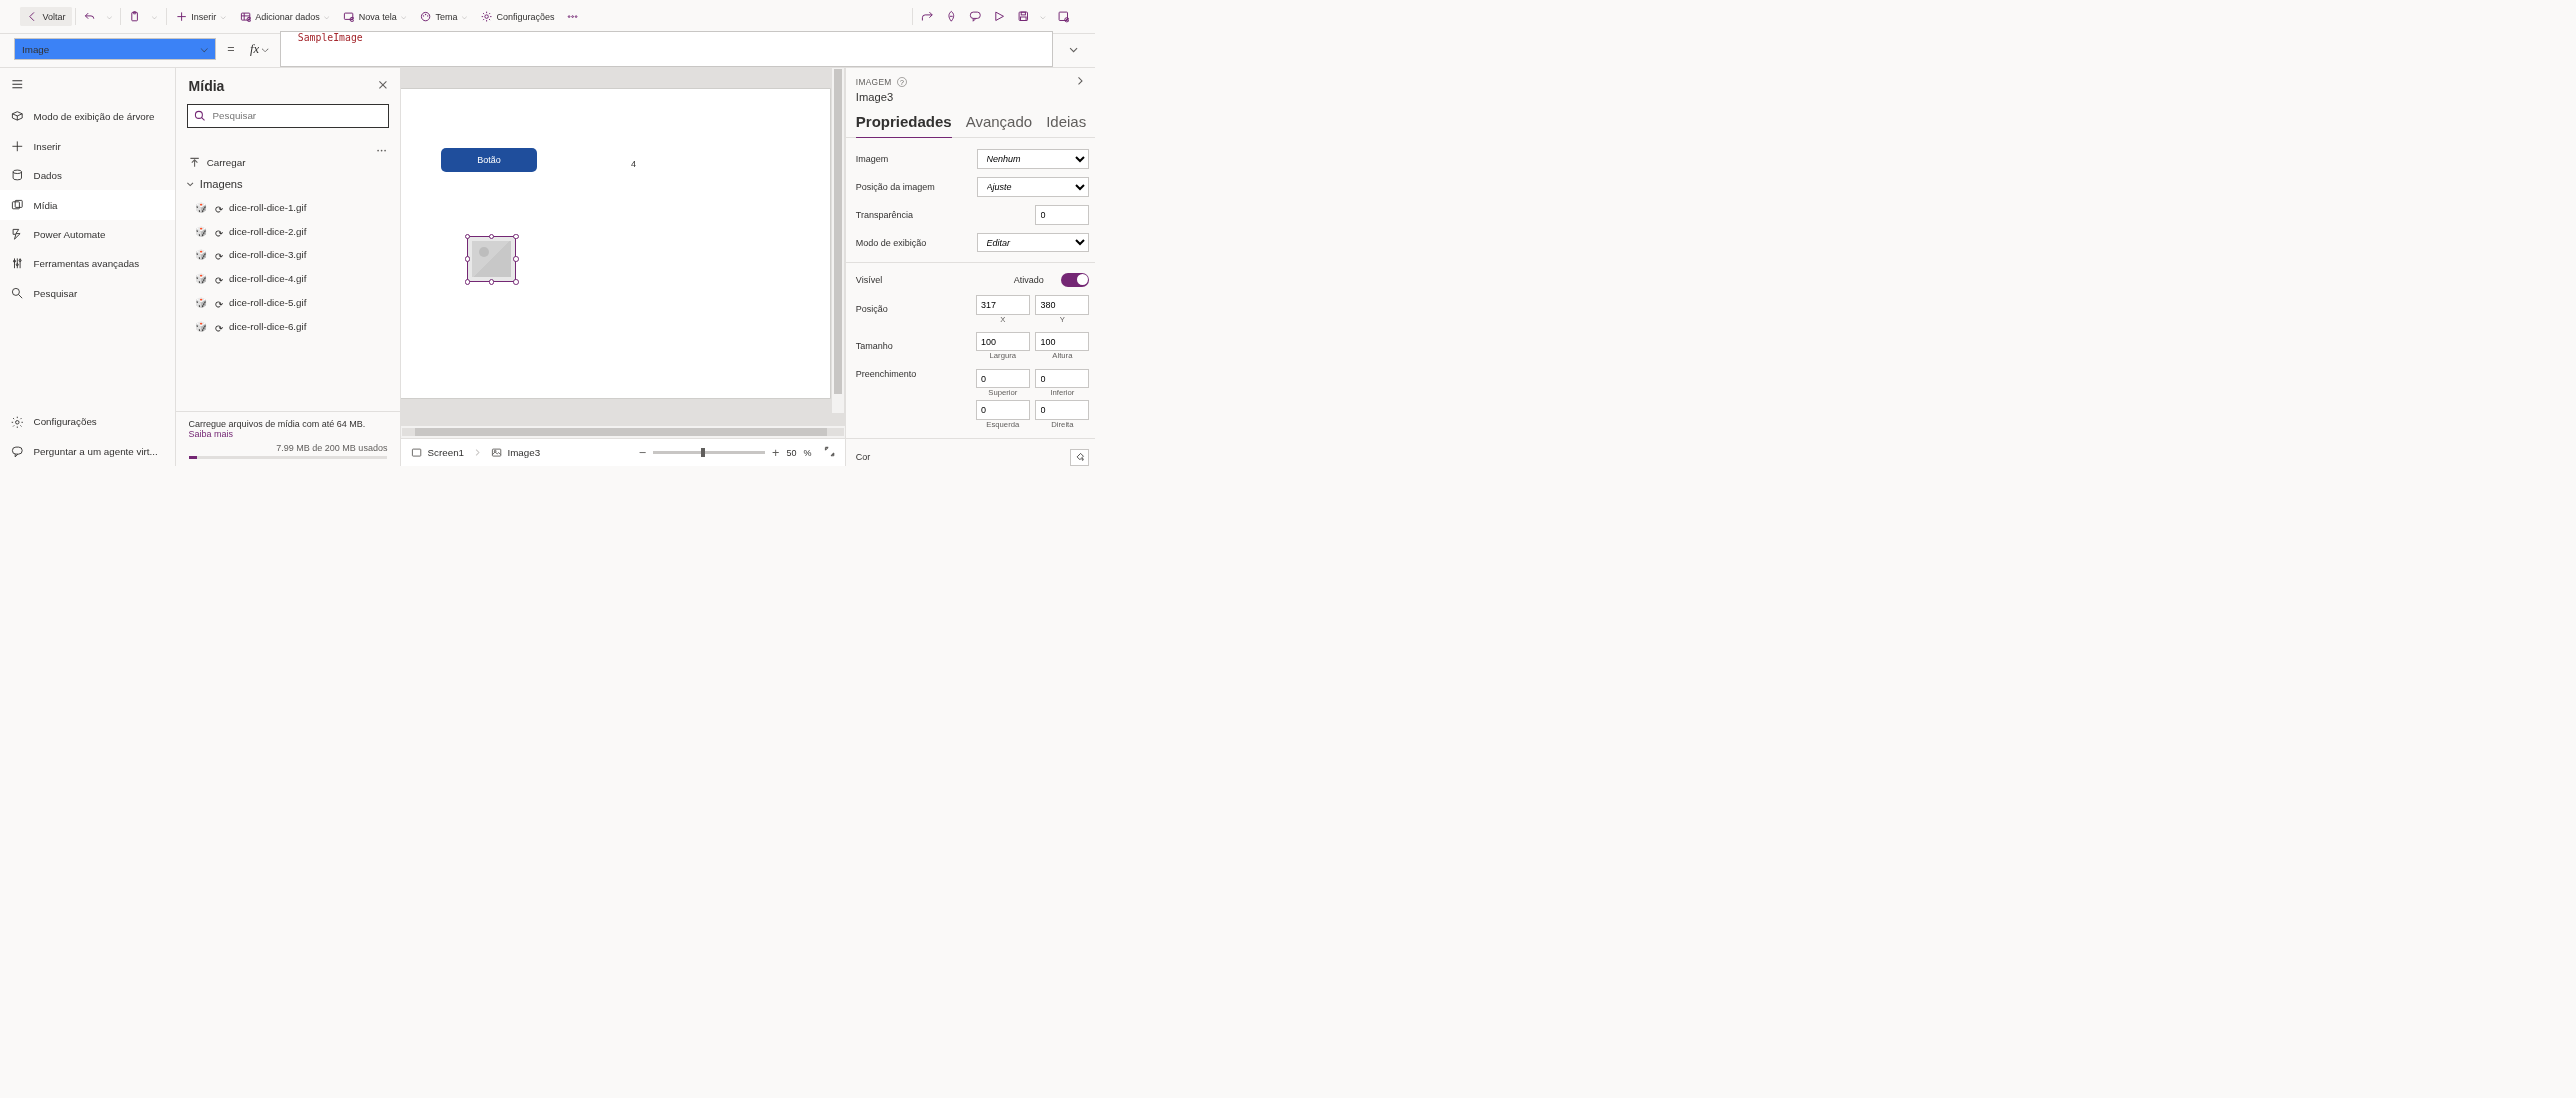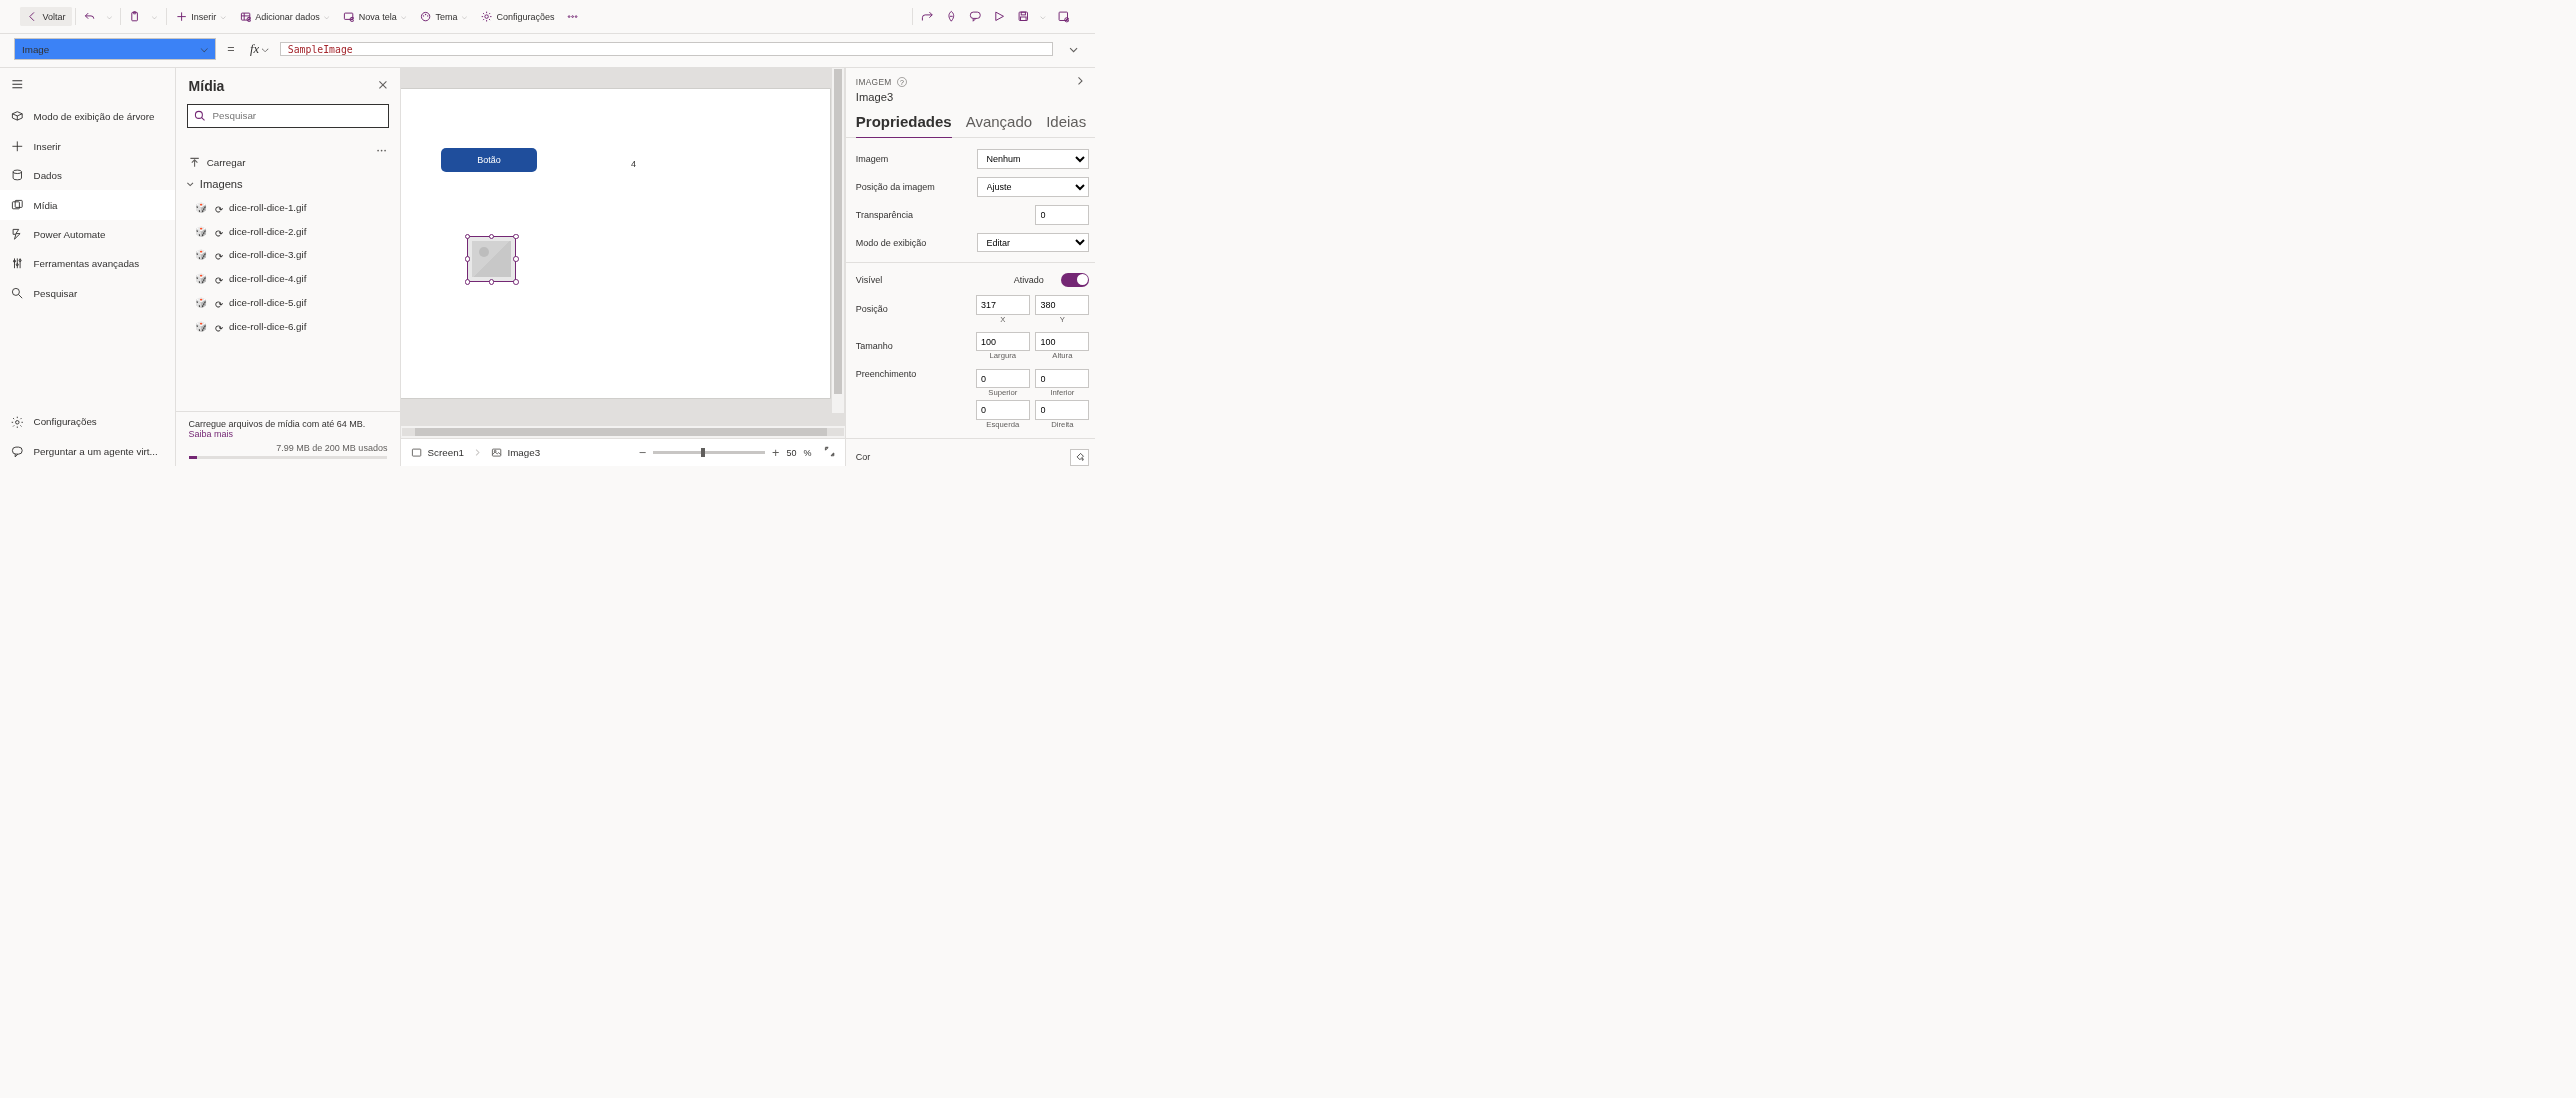--- a/index.html
+++ b/index.html
@@ -61,26 +61,26 @@
     align-items: center;
     padding: 0 7px;
     font-size: 9.8px;
     justify-content: space-between;
     cursor: pointer;
   }
   .eq { font-size: 12.6px; padding: 0 4.2px; color: #605e5c; }
   .fx { display: flex; align-items: center; gap: 2.8px; padding: 0 4.2px; cursor: pointer; }
   .formula-input {
     flex: 1;
-    height: 14px;
+    height: 36px;
     border: 0.7px solid #c8c6c4;
     background: #fff;
     display: flex;
-    align-items: flex-end;
-    padding: 0 7px;
+    align-items: flex-start;
+    padding: 0 17px;
     font-family: Consolas, monospace;
     font-size: 9.8px;
     color: #a4262c;
   }
   .formula-expand { width: 28px; display:flex; align-items:center; justify-content:center; cursor:pointer; height:22.3px;}
 
   
   .main {
     flex: 1;
     display: flex;
@@ -266,21 +266,21 @@
     display:flex; gap:14px; padding:0 9.8px; border-bottom:0.7px solid #e1dfdd;
   }
   .proppane .tab { padding:5.6px 0 7px 0; font-size:15px; cursor:pointer; color:#605e5c;}
   .proppane .tab.active { color:#323130; font-weight:600; border-bottom:1.4px solid #742774; margin-bottom:-0.7px;}
   .proppane .body { flex:1; overflow:auto; padding:7px 5.6px 7px 9.8px;}
   .prop-row { display:flex; align-items:center; justify-content:space-between; padding:4.2px 0; gap:5.6px;}
   .prop-row .lbl { font-size:9px;}
   .prop-row select, .prop-row input[type=text] {
     height:19.5px; border:0.7px solid #c8c6c4; background:#fff; font-family:inherit; font-size:9px; padding:0 4.2px;
   }
-  .prop-row select { width:112px;}
+  .prop-row select { width:112px;font-style:italic;}
   .prop-row input.num { width:54px;}
   .prop-row .pair { display:flex; gap:5.6px;}
   .sub { font-size:7.7px; color:#605e5c; text-align:center; display:block;}
   .pair-col { display:flex; flex-direction:column; align-items:center;}
 
   .toggle {
     width:28px; height:14px; border-radius:7px; background:#742774;
     position:relative; cursor:pointer;
   }
   .toggle::after{ content:""; position:absolute; right:1.4px; top:1.4px; width:11.2px; height:11.2px; border-radius:50%; background:#fff;}

